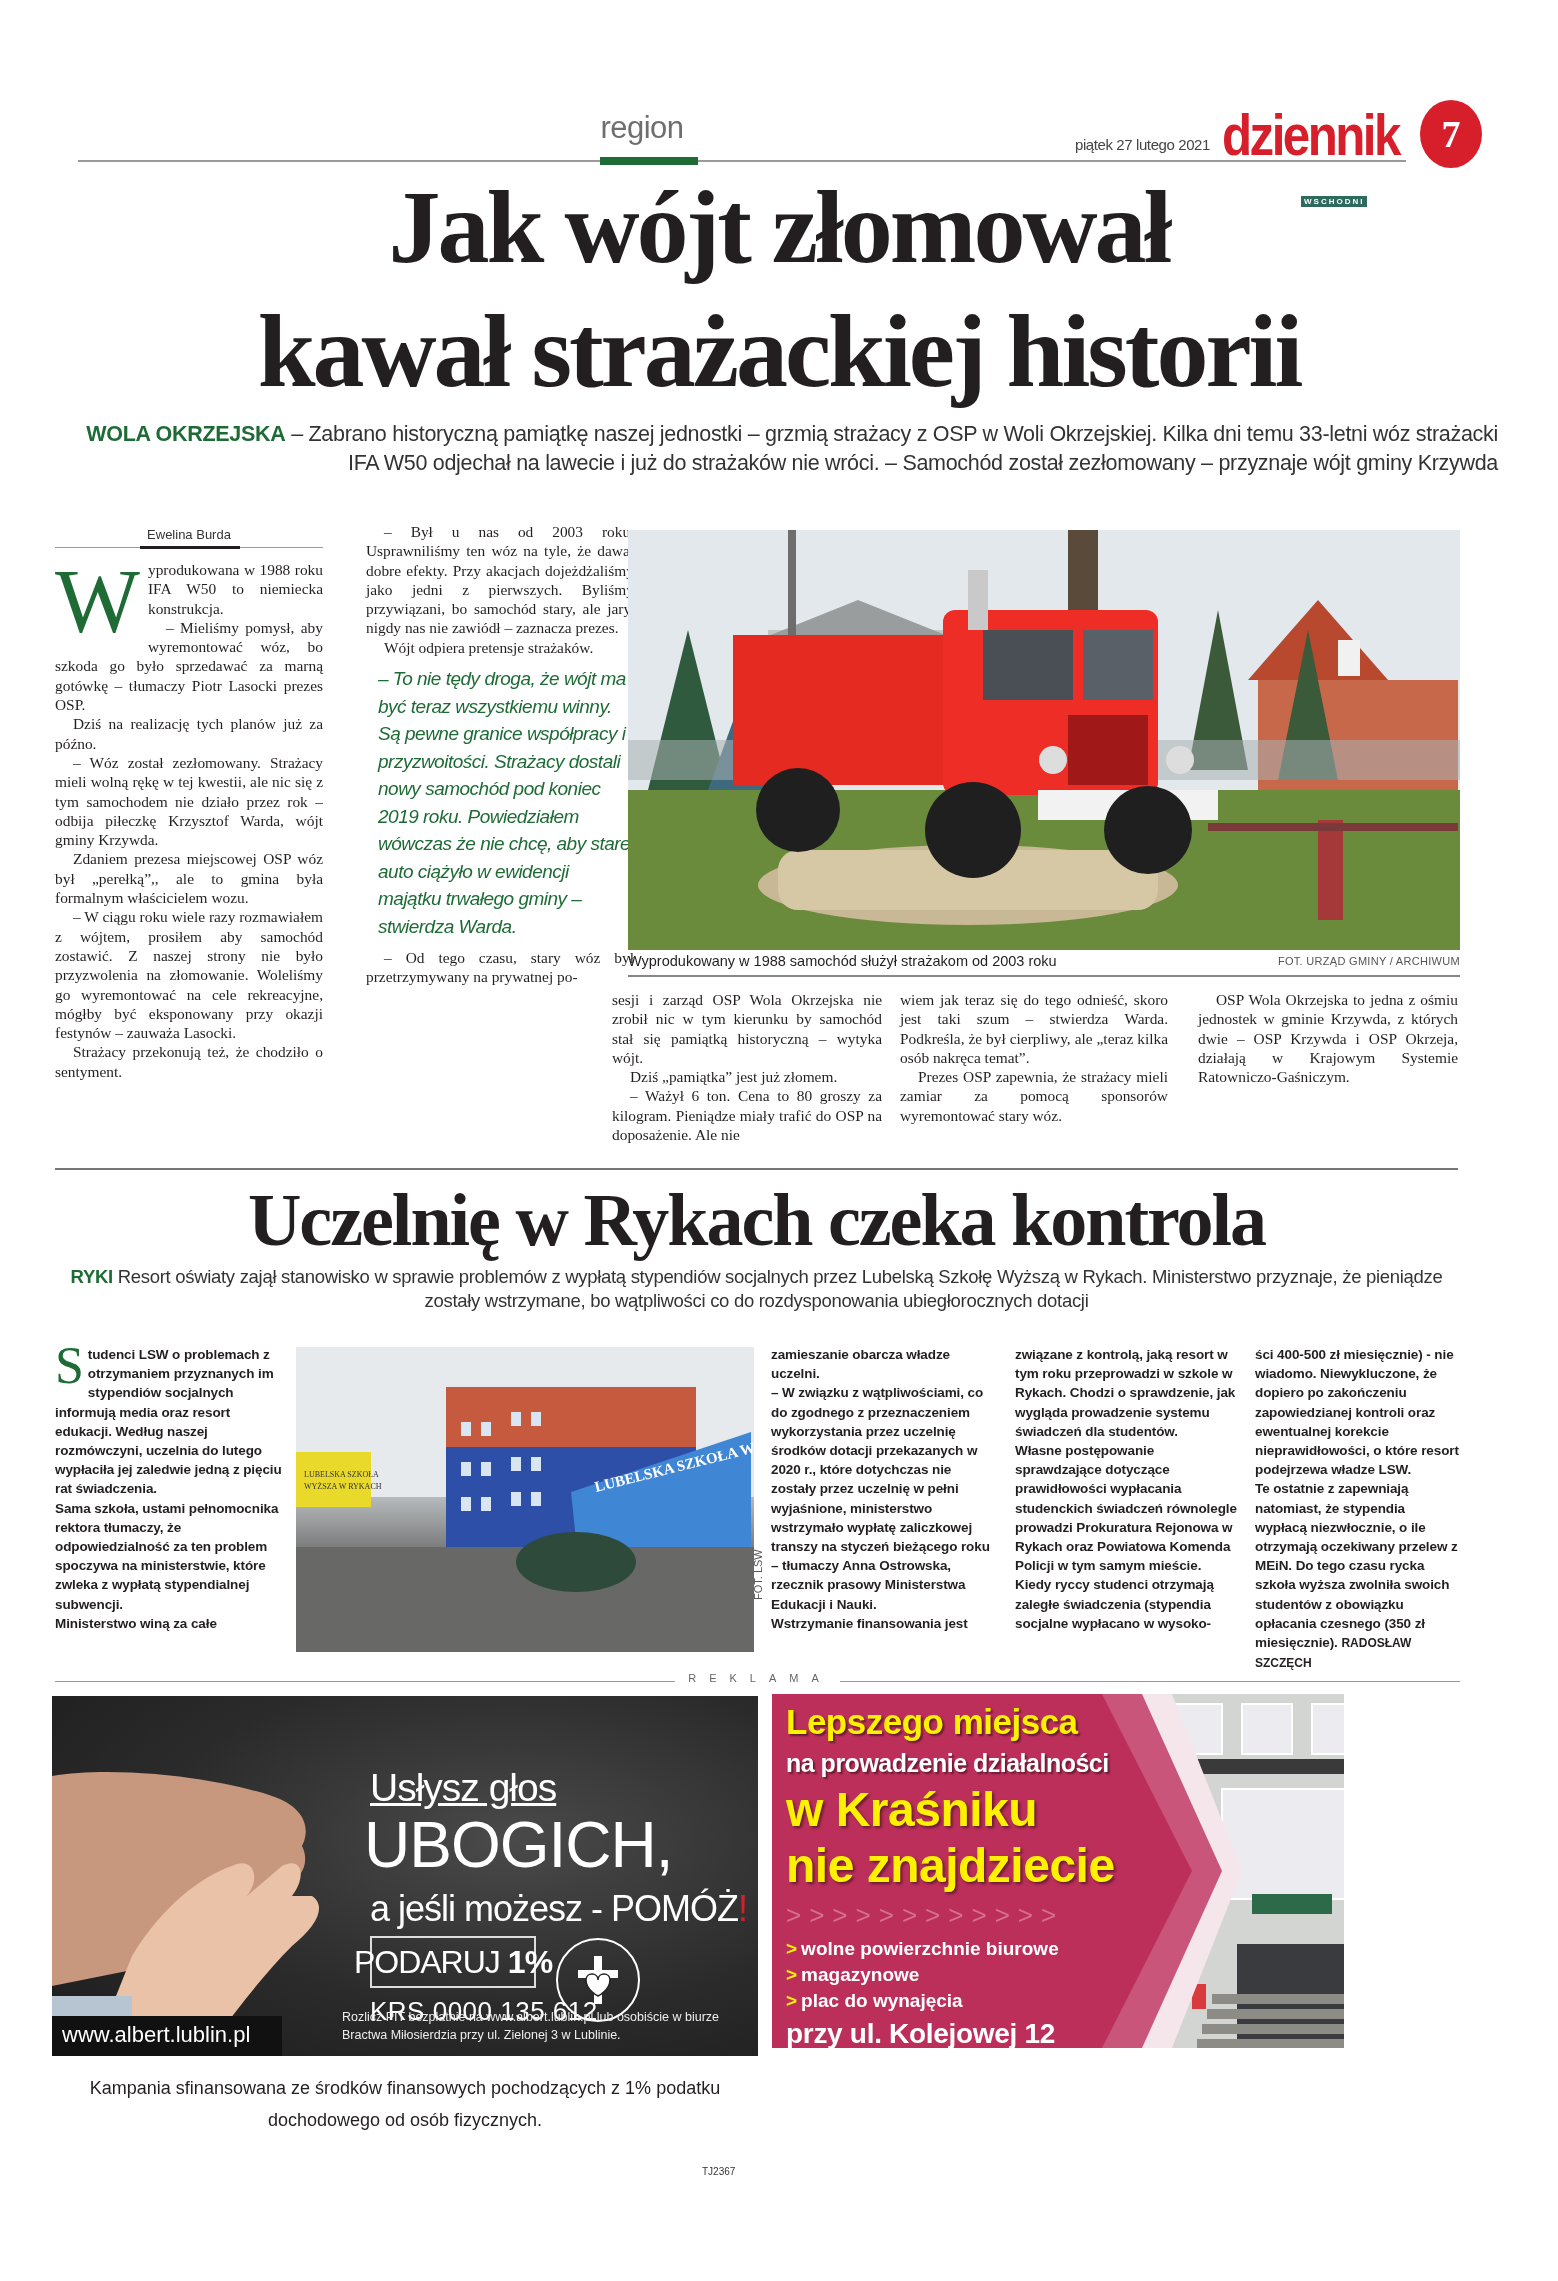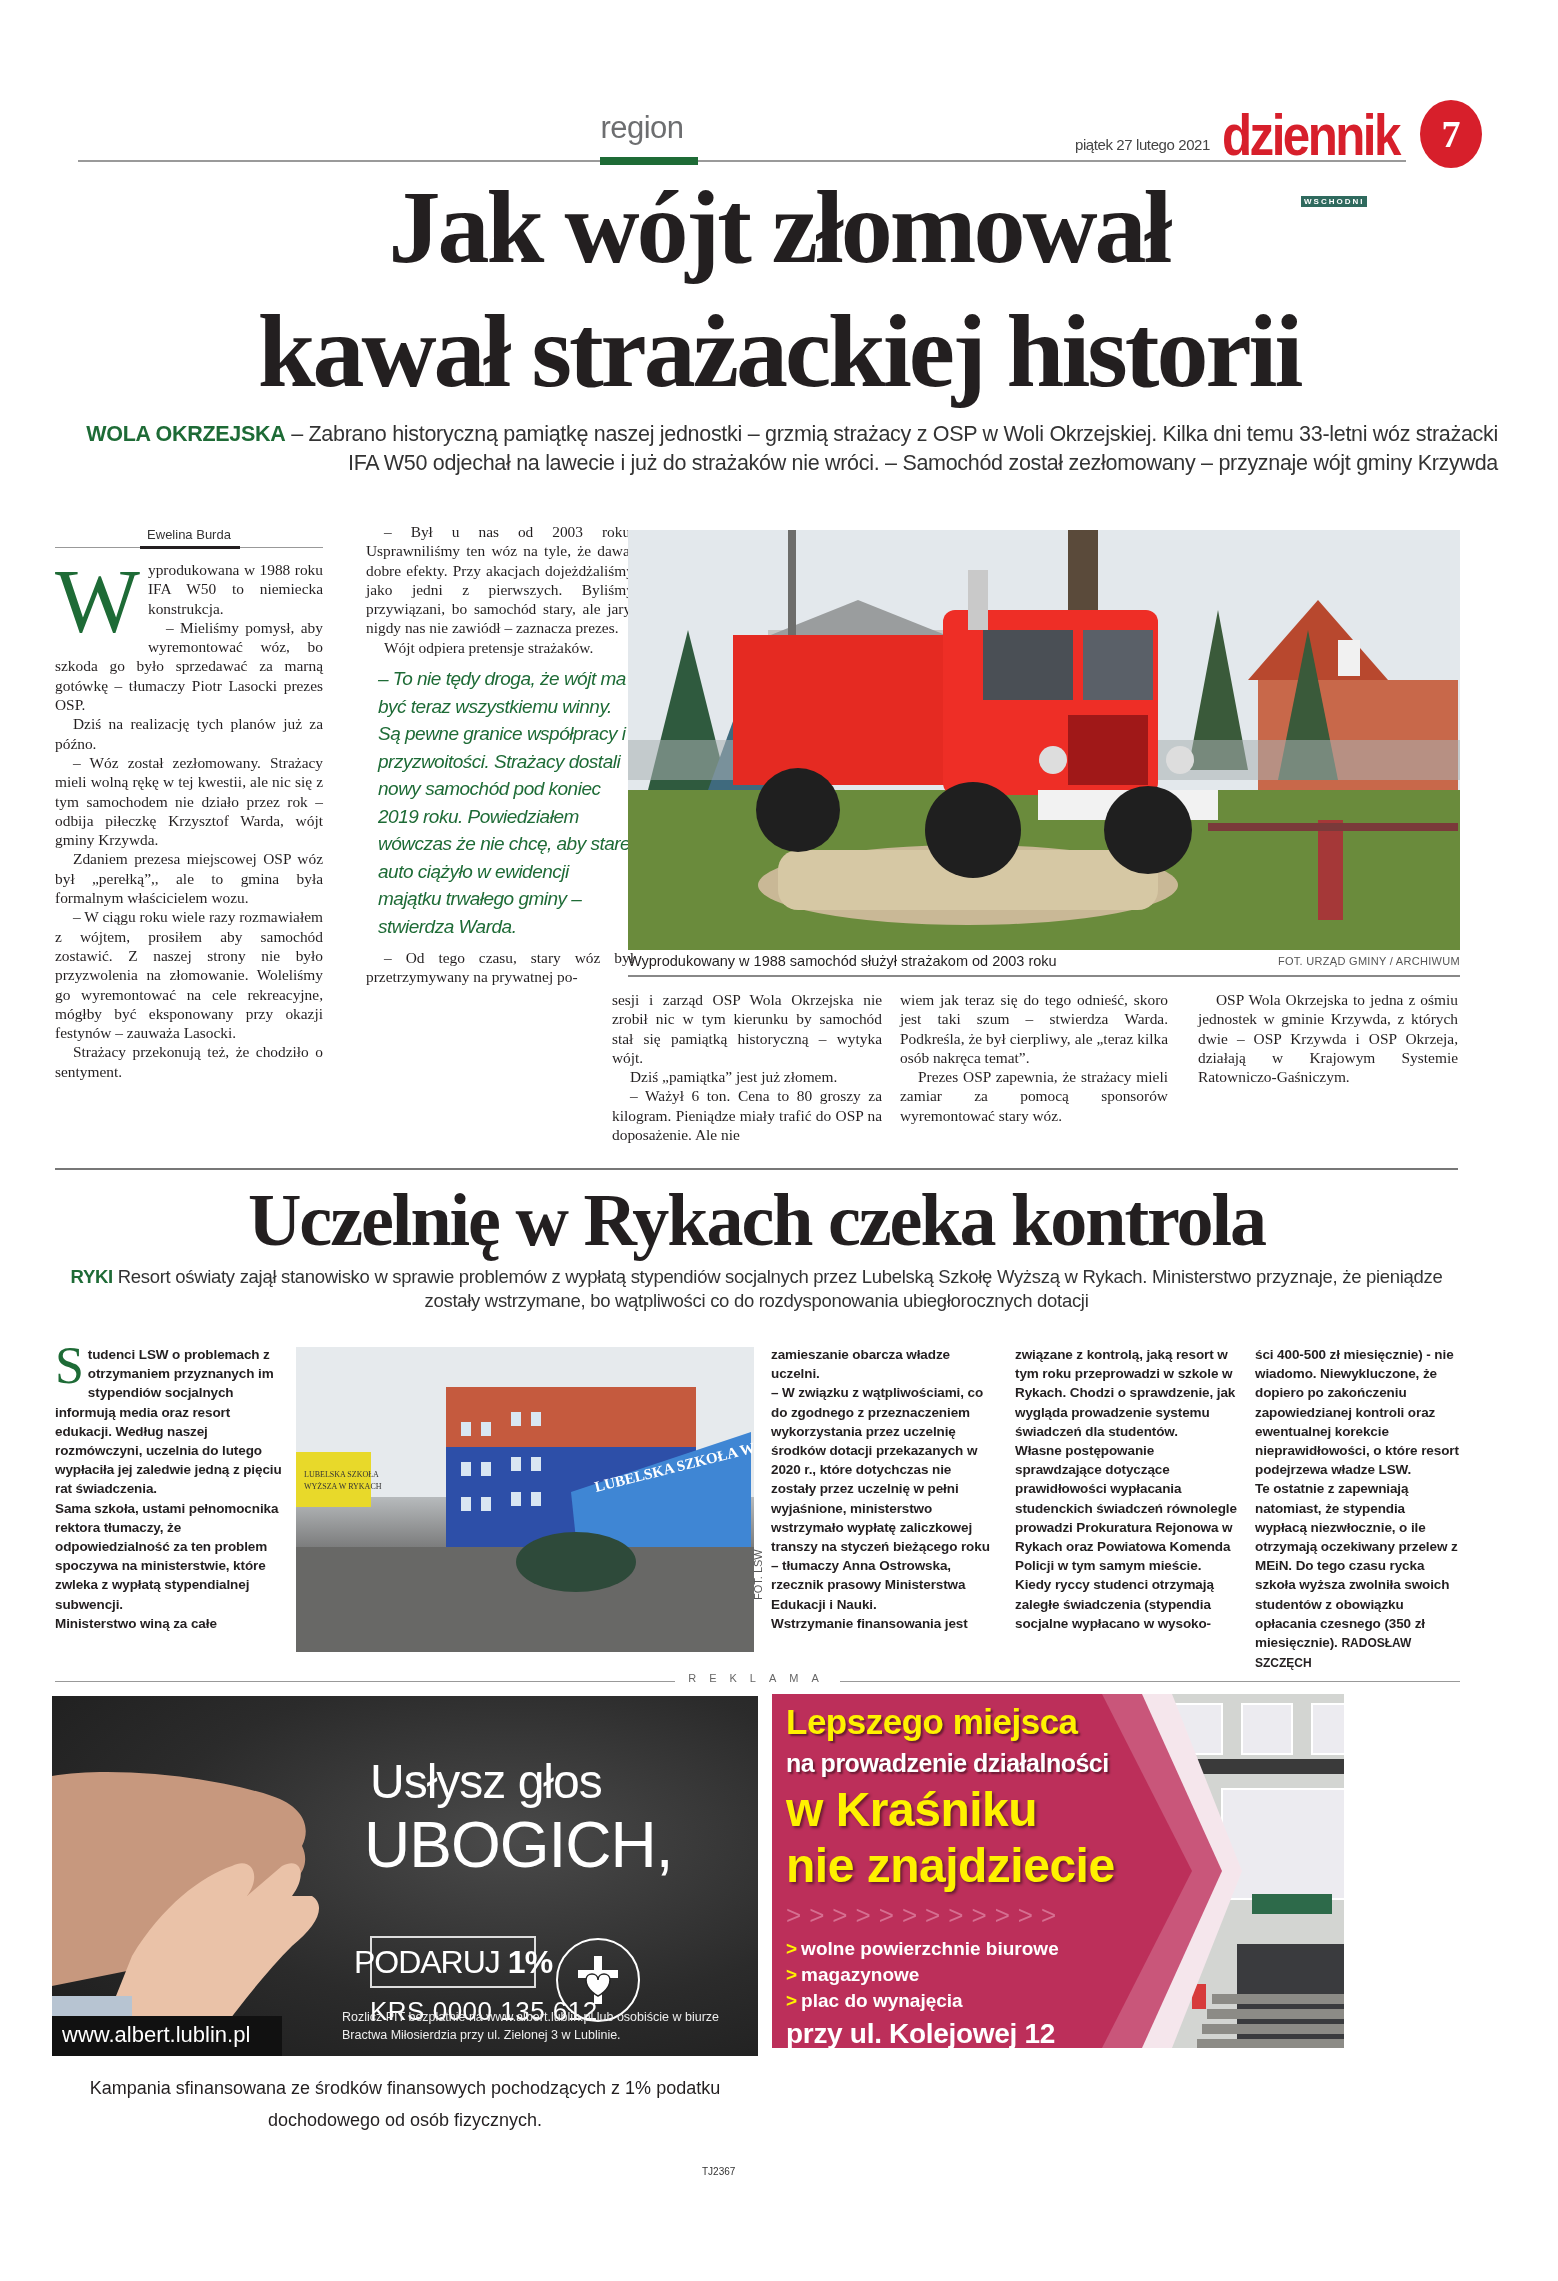--- a/index.html
+++ b/index.html
@@ -62,21 +62,21 @@
   .photo2 { left: 296px; top: 1347px; width: 458px; height: 305px; overflow: hidden; background: linear-gradient(180deg, #e8ecef 0%, #d8dde0 40%, #6c6c6c 70%, #585858 100%); }
   .credit2 { left: 752px; top: 1600px; font-family: "Liberation Sans", sans-serif; font-size: 11px; color: #555; transform: rotate(-90deg); transform-origin: left top; }
 
   
   .ad-rule-l { left: 55px; top: 1681px; width: 620px; height: 1px; background: #999; }
   .ad-rule-r { left: 840px; top: 1681px; width: 620px; height: 1px; background: #999; }
   .ad-label { left: 680px; top: 1672px; width: 160px; text-align: center; font-family: "Liberation Sans", sans-serif; font-size: 11px; letter-spacing: 13px; color: #666; }
 
   .ad1 { left: 52px; top: 1696px; width: 706px; height: 360px; background: radial-gradient(ellipse at 65% 40%, #4a4a4a 0%, #2b2b2b 55%, #1c1c1c 100%); overflow: hidden; color: #fff; font-family: "Liberation Sans", sans-serif; }
   .ad1-hands { position: absolute; left: 0; top: 60px; width: 300px; height: 300px; }
-  .ad1-t1 { position: absolute; left: 318px; top: 58px; font-size: 48px; letter-spacing: -1px; }
+  .ad1-t1 { position: absolute; left: 318px; top: 70px; font-size: 39px; letter-spacing: -1px; text-decoration: underline; }
   .ad1-t2 { position: absolute; left: 312px; top: 112px; font-size: 64px; letter-spacing: -1px; font-weight: normal; }
   .ad1-t3 { position: absolute; left: 318px; top: 192px; font-size: 36px; letter-spacing: -1px; }
   .ad1-t3 .excl { color: #d71f2b; }
   .ad1-box { position: absolute; left: 318px; top: 240px; width: 166px; height: 52px; border: 2px solid #ddd; font-size: 32px; display: flex; align-items: center; justify-content: center; letter-spacing: -1px; }
   .ad1-box b { margin-left: 8px; }
   .ad1-seal { position: absolute; left: 504px; top: 242px; width: 84px; height: 84px; border-radius: 50%; border: 2px solid #fff; display: flex; align-items: center; justify-content: center; }
   .ad1-url { position: absolute; left: 0; top: 320px; width: 230px; height: 40px; background: #111; font-size: 22px; padding: 6px 10px; }
   .ad1-note { left: 52px; top: 2072px; width: 706px; text-align: center; font-family: "Liberation Sans", sans-serif; font-size: 18px; line-height: 32px; color: #231f20; }
   .ad1-code { left: 702px; top: 2166px; font-family: "Liberation Sans", sans-serif; font-size: 10px; color: #333; }
 
@@ -248,20 +248,21 @@
 <div class="abs ad-rule-r"></div>
 
 <div class="abs ad1">
   <svg class="ad1-hands" viewBox="0 0 300 300">
     <path d="M0,20 C60,10 160,20 220,40 C250,50 260,70 250,90 C260,110 245,130 225,130 L150,200 L0,230 Z" fill="#c7987e"></path>
     <path d="M40,300 L80,200 C110,150 150,120 180,110 C200,100 210,120 195,140 L230,110 C250,100 255,120 240,140 L260,140 C275,150 265,170 240,190 C210,220 180,260 150,300 Z" fill="#eac2a8"></path>
     <rect x="0" y="240" width="80" height="60" fill="#b7c4d2"></rect>
   </svg>
   <div class="ad1-t1">Usłysz głos</div>
   <div class="ad1-t2">UBOGICH,</div>
+  <div class="ad1-t3"><span>a jeśli możesz - POMÓŻ</span><span class="excl">!</span></div>
   <div class="ad1-box">
       <span>PODARUJ</span>
       <b>1%</b>
     </div>
   <div class="ad1-seal">
     <svg width="60" height="60" viewBox="0 0 60 60">
       <rect x="26" y="6" width="8" height="48" fill="#fff"></rect>
       <rect x="10" y="20" width="40" height="8" fill="#fff"></rect>
       <path d="M18,30 C18,22 30,22 30,30 C30,22 42,22 42,30 C42,40 30,46 30,46 C30,46 18,40 18,30 Z" fill="#fff" stroke="#222" stroke-width="1.5"></path>
     </svg>

